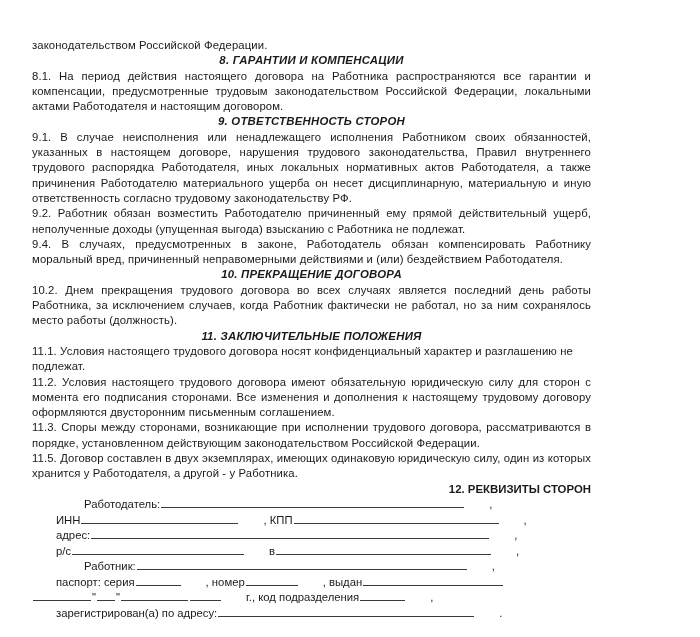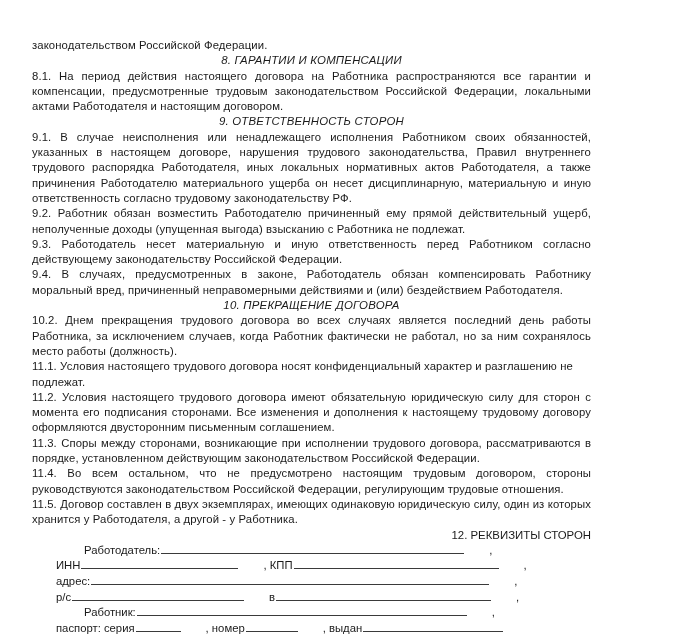--- a/index.html
+++ b/index.html
@@ -36,21 +36,21 @@
     letter-spacing: 0.01em;
   }
   p.para.nojust {
     text-align: left;
   }
   h2.section-head {
     margin: 0;
     font-size: 11.4px;
     line-height: 15.3px;
     font-style: italic;
-    font-weight: normal;
+    font-weight: bold;
     text-align: center;
     letter-spacing: 0.02em;
   }
   h2.section-head.plain {
     font-style: normal;
     text-align: right;
     padding-left: 104px;
     letter-spacing: 0;
   }
   
@@ -82,30 +82,29 @@
   <div class="body-block">
 
     <p class="para nojust">законодательством Российской Федерации.</p>
 
     <h2 class="section-head">8. ГАРАНТИИ  И КОМПЕНСАЦИИ</h2>
     <p class="para">8.1. На период действия настоящего договора на Работника распространяются все гарантии и компенсации, предусмотренные трудовым законодательством Российской Федерации, локальными актами Работодателя и настоящим договором.</p>
 
     <h2 class="section-head">9. ОТВЕТСТВЕННОСТЬ СТОРОН</h2>
     <p class="para">9.1. В случае неисполнения или ненадлежащего исполнения Работником своих обязанностей, указанных в настоящем договоре, нарушения трудового законодательства, Правил внутреннего трудового распорядка Работодателя, иных локальных нормативных актов Работодателя, а также причинения Работодателю материального ущерба он несет дисциплинарную, материальную и иную ответственность согласно трудовому законодательству РФ.</p>
     <p class="para">9.2. Работник обязан возместить Работодателю причиненный ему прямой действительный ущерб, неполученные доходы (упущенная выгода) взысканию с Работника не подлежат.</p>
-    <p class="para">9.3. Работодатель несет материальную и иную ответственность перед Работником согласно действующему законодательству Российской Федерации.</p>
     <p class="para">9.4. В случаях, предусмотренных в законе, Работодатель обязан компенсировать Работнику моральный вред, причиненный неправомерными действиями и (или) бездействием Работодателя.</p>
 
     <h2 class="section-head">10. ПРЕКРАЩЕНИЕ ДОГОВОРА</h2>
     <p class="para">10.2. Днем прекращения трудового договора во всех случаях является последний день работы Работника, за исключением случаев, когда Работник фактически не работал, но за ним сохранялось место работы (должность).</p>
 
+    <h2 class="section-head">11. ЗАКЛЮЧИТЕЛЬНЫЕ ПОЛОЖЕНИЯ</h2>
     <p class="para nojust">11.1. Условия настоящего трудового договора носят конфиденциальный характер и разглашению не подлежат.</p>
     <p class="para">11.2. Условия настоящего трудового договора имеют обязательную юридическую силу для сторон с момента его подписания сторонами. Все изменения и дополнения к настоящему трудовому договору оформляются двусторонним письменным соглашением.</p>
     <p class="para">11.3. Споры между сторонами, возникающие при исполнении трудового договора, рассматриваются в порядке, установленном действующим законодательством Российской Федерации.</p>
-    <p class="para">11.4. Во всем остальном, что не предусмотрено настоящим трудовым договором, стороны руководствуются законодательством Российской Федерации, регулирующим трудовые отношения.</p>
     <p class="para">11.5. Договор составлен в двух экземплярах, имеющих одинаковую юридическую силу, один из которых хранится у Работодателя, а другой - у Работника.</p>
 
     <h2 class="section-head plain">12. РЕКВИЗИТЫ СТОРОН</h2>
 
     <div class="req">
 
       <div class="row">
         <span class="indent"></span><span class="lbl">Работодатель:</span><span class="blank" style="width:303px"></span><span class="lbl">,</span>
       </div>
 

